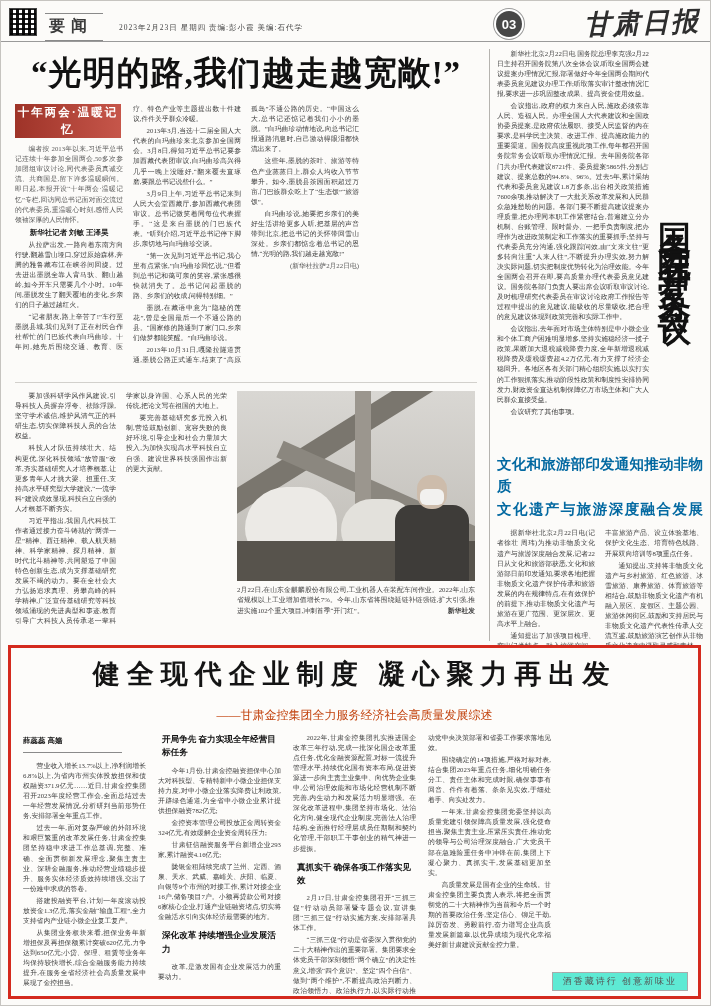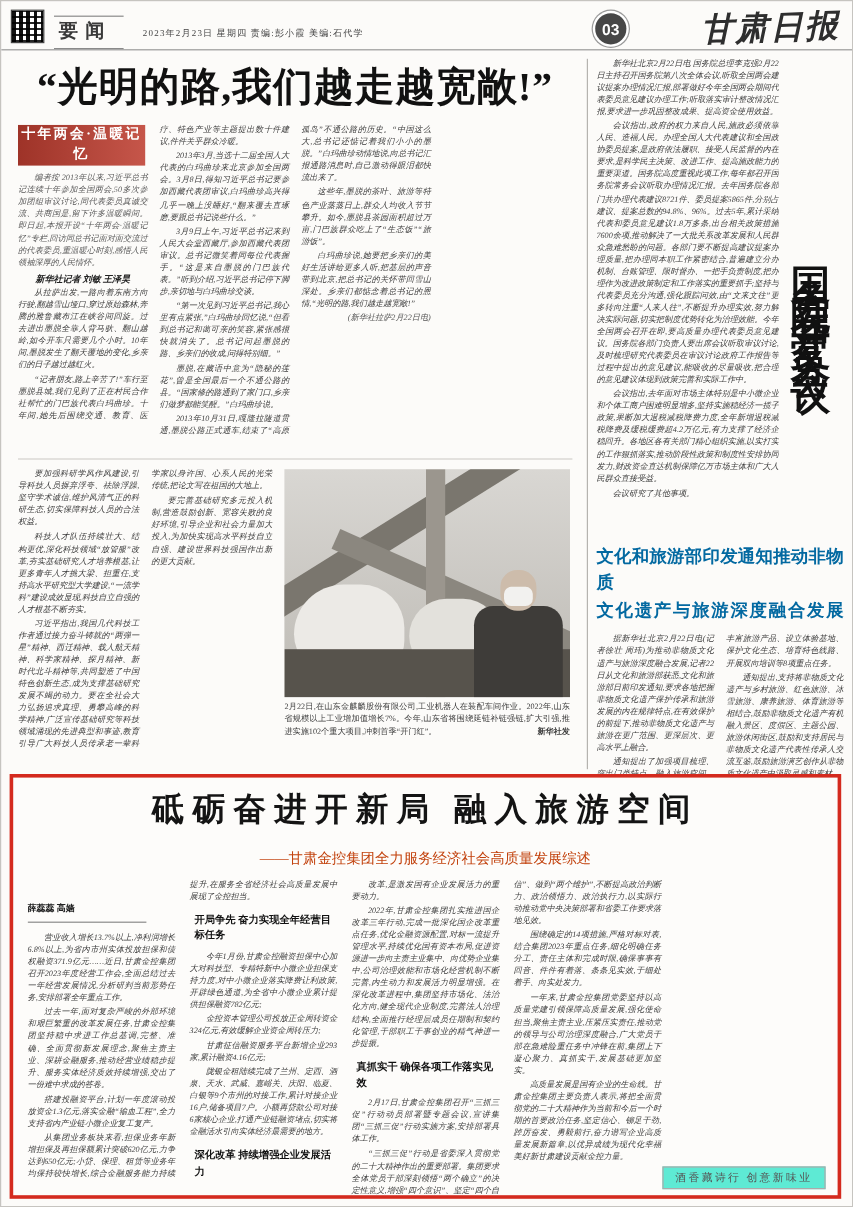--- a/index.html
+++ b/index.html
@@ -24,21 +24,21 @@
   .masthead{position:absolute;right:10px;top:4px;font-size:27px;font-weight:700;font-style:italic;
       transform:rotate(-2deg);letter-spacing:2px;color:#2e2e2e;}
   
   .vdiv{position:absolute;left:488px;top:48px;width:1px;height:592px;background:#b5b3af;}
   .left-zone{position:absolute;left:14px;top:48px;width:462px;}
   .right-zone{position:absolute;left:496px;top:48px;width:206px;}
   
   .headline1{margin:4px 0 10px;text-align:center;font-size:33px;font-weight:900;
       letter-spacing:1px;color:#111;line-height:1.25;}
   .body-text{font-size:6.8px;line-height:1.48;text-align:justify;color:#3c3c3c;}
-  .body-text p{margin:0 0 2px;text-indent:2em;font-style:italic;}
+  .body-text p{margin:0 0 2px;text-indent:2em;}
   .top-body{height:262px;column-count:4;column-gap:10px;column-fill:auto;overflow:hidden;}
   .tag{background:linear-gradient(90deg,#9e3328,#c6564a);color:#fff;font-size:11.5px;
       font-weight:700;letter-spacing:2px;text-align:center;padding:0 0;margin:0 2px 6px 0;}
   .editor-note{color:#5a5a5a;}
   .byline{font-size:7.5px;font-weight:700;text-align:center;margin:5px 0;text-indent:0 !important;color:#222;}
   .end-note{text-align:right;text-indent:0 !important;color:#555;}
   
   .middle-band{margin-top:16px;padding-top:8px;border-top:1px solid #d2d0cc;display:flex;gap:10px;}
   .science-body{width:212px;height:238px;column-count:2;column-gap:10px;column-fill:auto;overflow:hidden;}
   .figure{width:238px;}
@@ -62,21 +62,21 @@
   .article2{margin-top:12px;}
   .headline2{font-size:14.5px;font-weight:800;line-height:1.55;text-align:justify;
       text-align-last:justify;color:#0369a1;}
   .culture-body{margin-top:8px;height:128px;column-count:2;column-gap:10px;column-fill:auto;overflow:hidden;}
   
   .bottom-box{position:absolute;left:7px;top:644px;width:693px;height:354px;border:3px solid #d42a1e;
       box-sizing:border-box;background:#fdfcfa;padding:4px 12px;}
   .headline3{margin-top:4px;text-align:center;font-size:27px;font-weight:900;letter-spacing:7px;color:#141414;}
   .subtitle3{text-align:center;font-size:12px;font-weight:400;margin:15px 0 9px;color:#c2410c;}
   .jk-body{height:268px;column-count:5;column-gap:12px;column-fill:auto;overflow:hidden;}
-  .jk-byline{font-size:7.5px;font-weight:700;color:#222;padding:2px 0 6px;margin:16px 24px 8px 0;
+  .jk-byline{font-size:7.5px;font-weight:700;color:#222;padding:2px 0 6px;margin:0 24px 8px 0;
       border-bottom:1px solid #8a8a8a;}
   .subhead{font-size:8.6px;font-weight:800;color:#111;line-height:1.55;margin:7px 4px 6px;
       text-indent:0 !important;text-align:left;}
   .promo{position:absolute;right:10px;bottom:5px;font-size:9px;letter-spacing:2px;color:#555;
       border:1px solid #aaa;padding:2px 10px;background:#5eead4;}
 </style>
 </head>
 <body>
 
 <div class="page">
@@ -153,21 +153,21 @@
       <div class="headline2">文化遗产与旅游深度融合发展</div>
       <div class="culture-body body-text">
         <p>据新华社北京2月22日电(记者徐壮 周玮)为推动非物质文化遗产与旅游深度融合发展,记者22日从文化和旅游部获悉,文化和旅游部日前印发通知,要求各地把握非物质文化遗产保护传承和旅游发展的内在规律特点,在有效保护的前提下,推动非物质文化遗产与旅游在更广范围、更深层次、更高水平上融合。</p>
         <p>通知提出了加强项目梳理、突出门类特点、融入旅游空间、丰富旅游产品、设立体验基地、保护文化生态、培育特色线路、开展双向培训等8项重点任务。</p>
         <p>通知提出,支持将非物质文化遗产与乡村旅游、红色旅游、冰雪旅游、康养旅游、体育旅游等相结合,鼓励非物质文化遗产有机融入景区、度假区、主题公园、旅游休闲街区,鼓励和支持居民与非物质文化遗产代表性传承人交流互鉴,鼓励旅游演艺创作从非物质文化遗产中汲取灵感和素材。</p>
       </div>
     </div>
   </div>
 
   <div class="bottom-box">
-    <div class="headline3">砥砺奋进开新局 融入旅游空间</div>
+    <div class="headline3">健全现代企业制度 凝心聚力再出发</div>
     <div class="subtitle3">——甘肃金控集团全力服务经济社会高质量发展综述</div>
     <div class="jk-body body-text">
       <div class="jk-byline">薛蕊蕊 高嫱</div>
       <p>营业收入增长13.7%以上,净利润增长6.8%以上,为省内市州实体投放担保和债权融资371.9亿元……近日,甘肃金控集团召开2023年度经营工作会,全面总结过去一年经营发展情况,分析研判当前形势任务,安排部署全年重点工作。</p>
       <p>过去一年,面对复杂严峻的外部环境和艰巨繁重的改革发展任务,甘肃金控集团坚持稳中求进工作总基调,完整、准确、全面贯彻新发展理念,聚焦主责主业、深耕金融服务,推动经营业绩稳步提升、服务实体经济质效持续增强,交出了一份难中求成的答卷。</p>
       <p>搭建投融资平台,计划一年度滚动投放资金1.3亿元,落实金融“输血工程”,全力支持省内产业链小微企业复工复产。</p>
       <p>从集团业务板块来看,担保业务年新增担保及再担保额累计突破620亿元,力争达到650亿元;小贷、保理、租赁等业务年均保持较快增长,综合金融服务能力持续提升,在服务全省经济社会高质量发展中展现了金控担当。</p>
       <div class="subhead">开局争先 奋力实现全年经营目标任务</div>
       <p>今年1月份,甘肃金控融资担保中心加大对科技型、专精特新中小微企业担保支持力度,对中小微企业落实降费让利政策,开辟绿色通道,为全省中小微企业累计提供担保融资782亿元;</p>
       <p>金控资本管理公司投放正金周转资金324亿元,有效缓解企业资金周转压力;</p>

